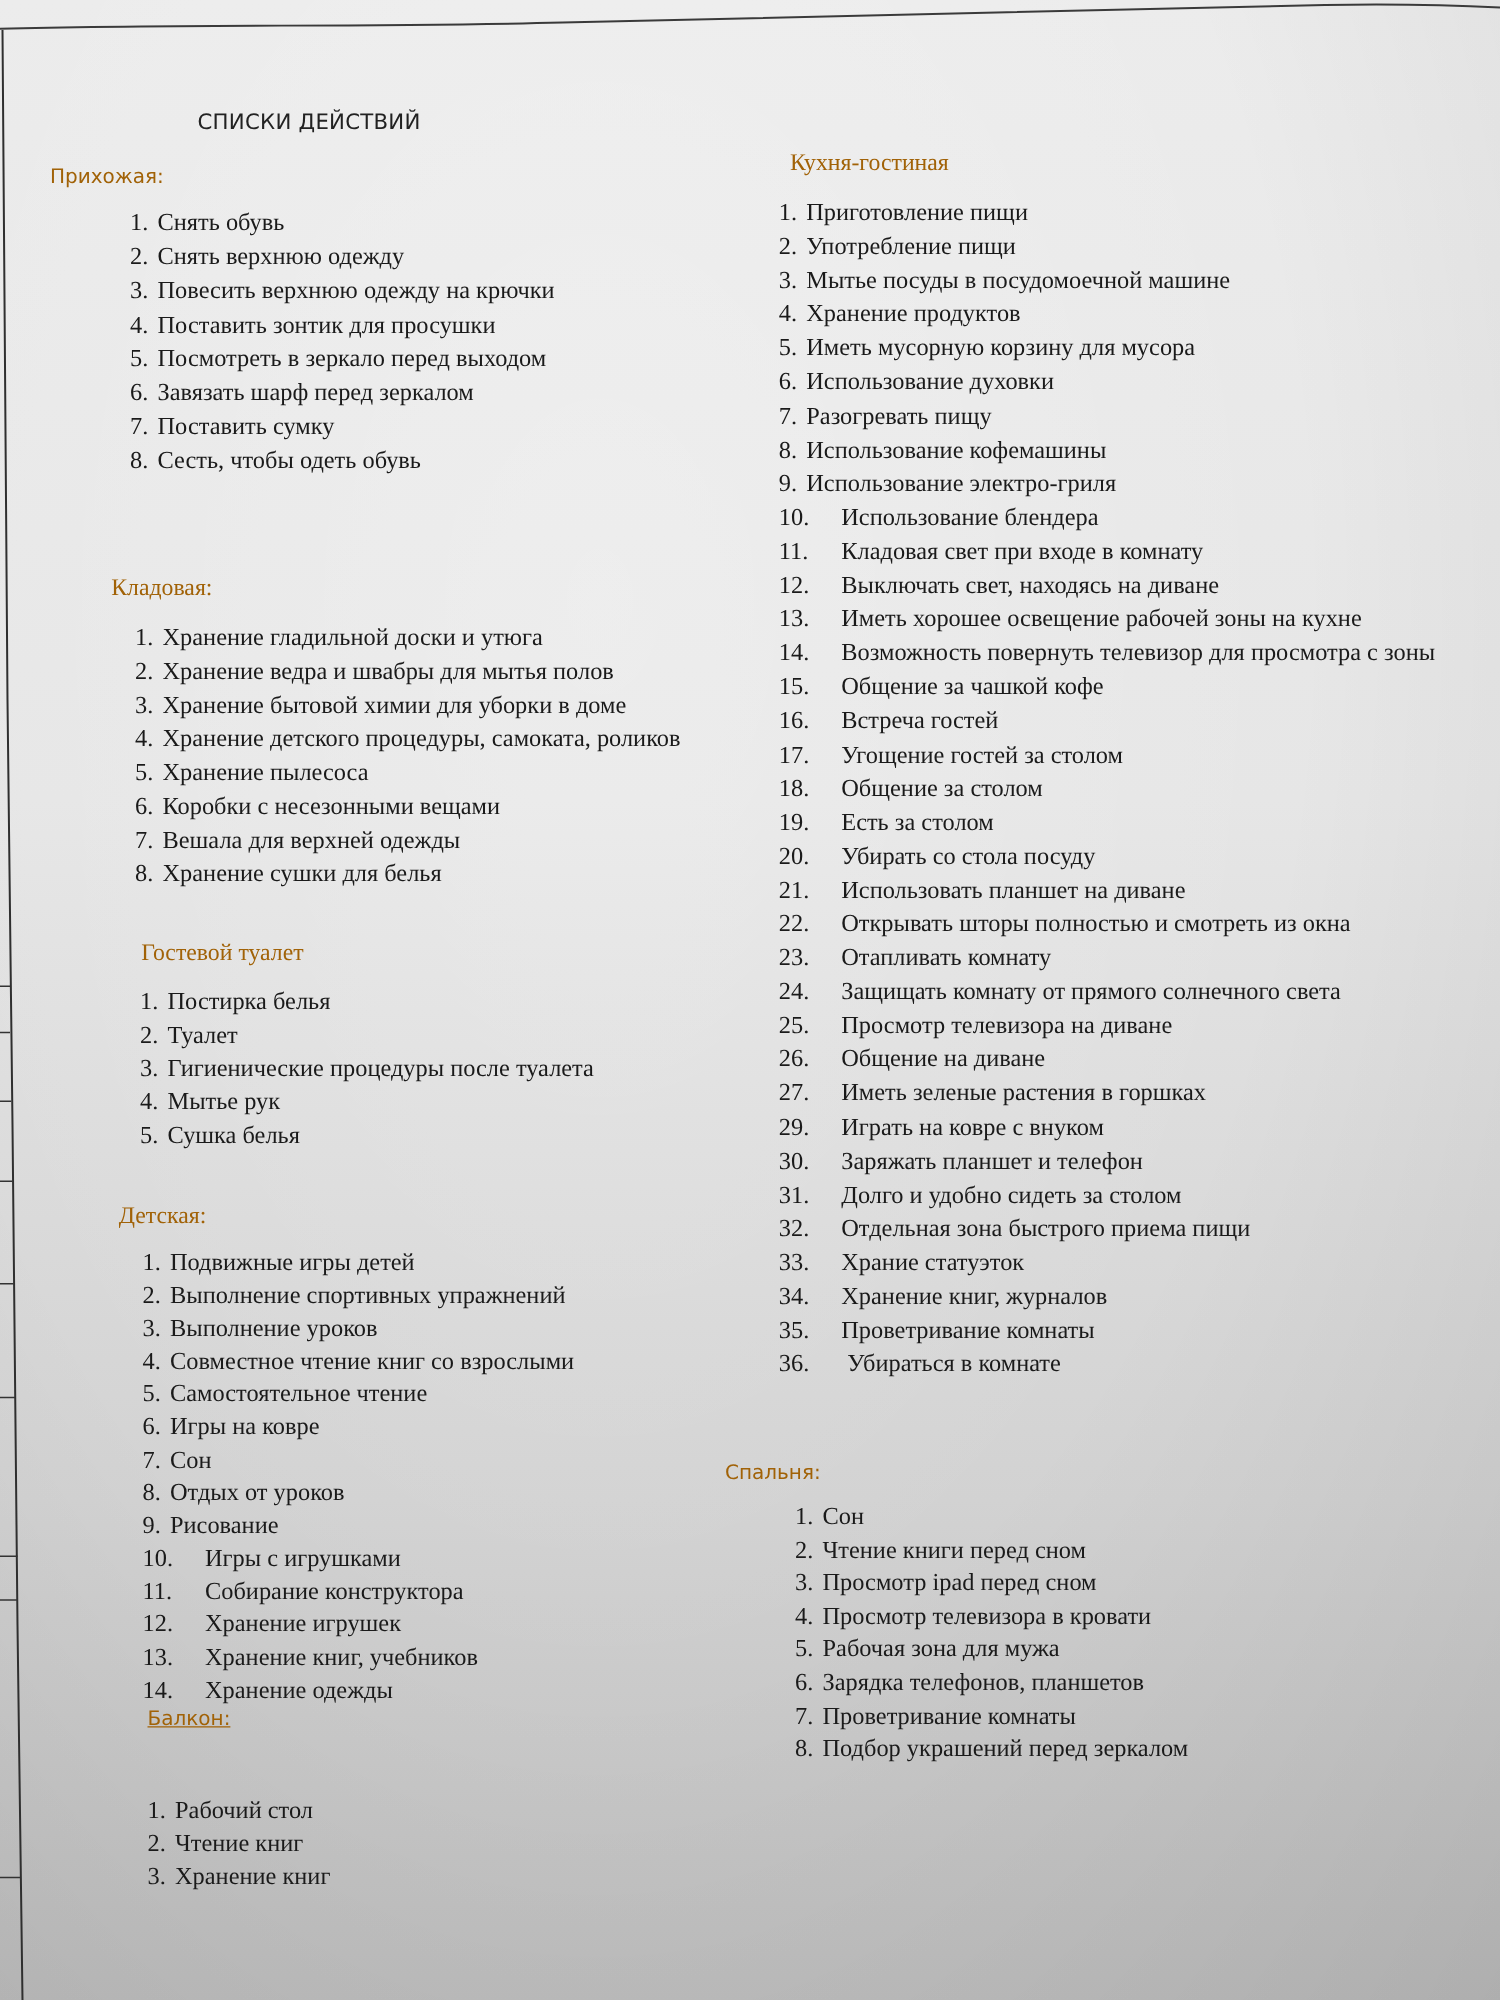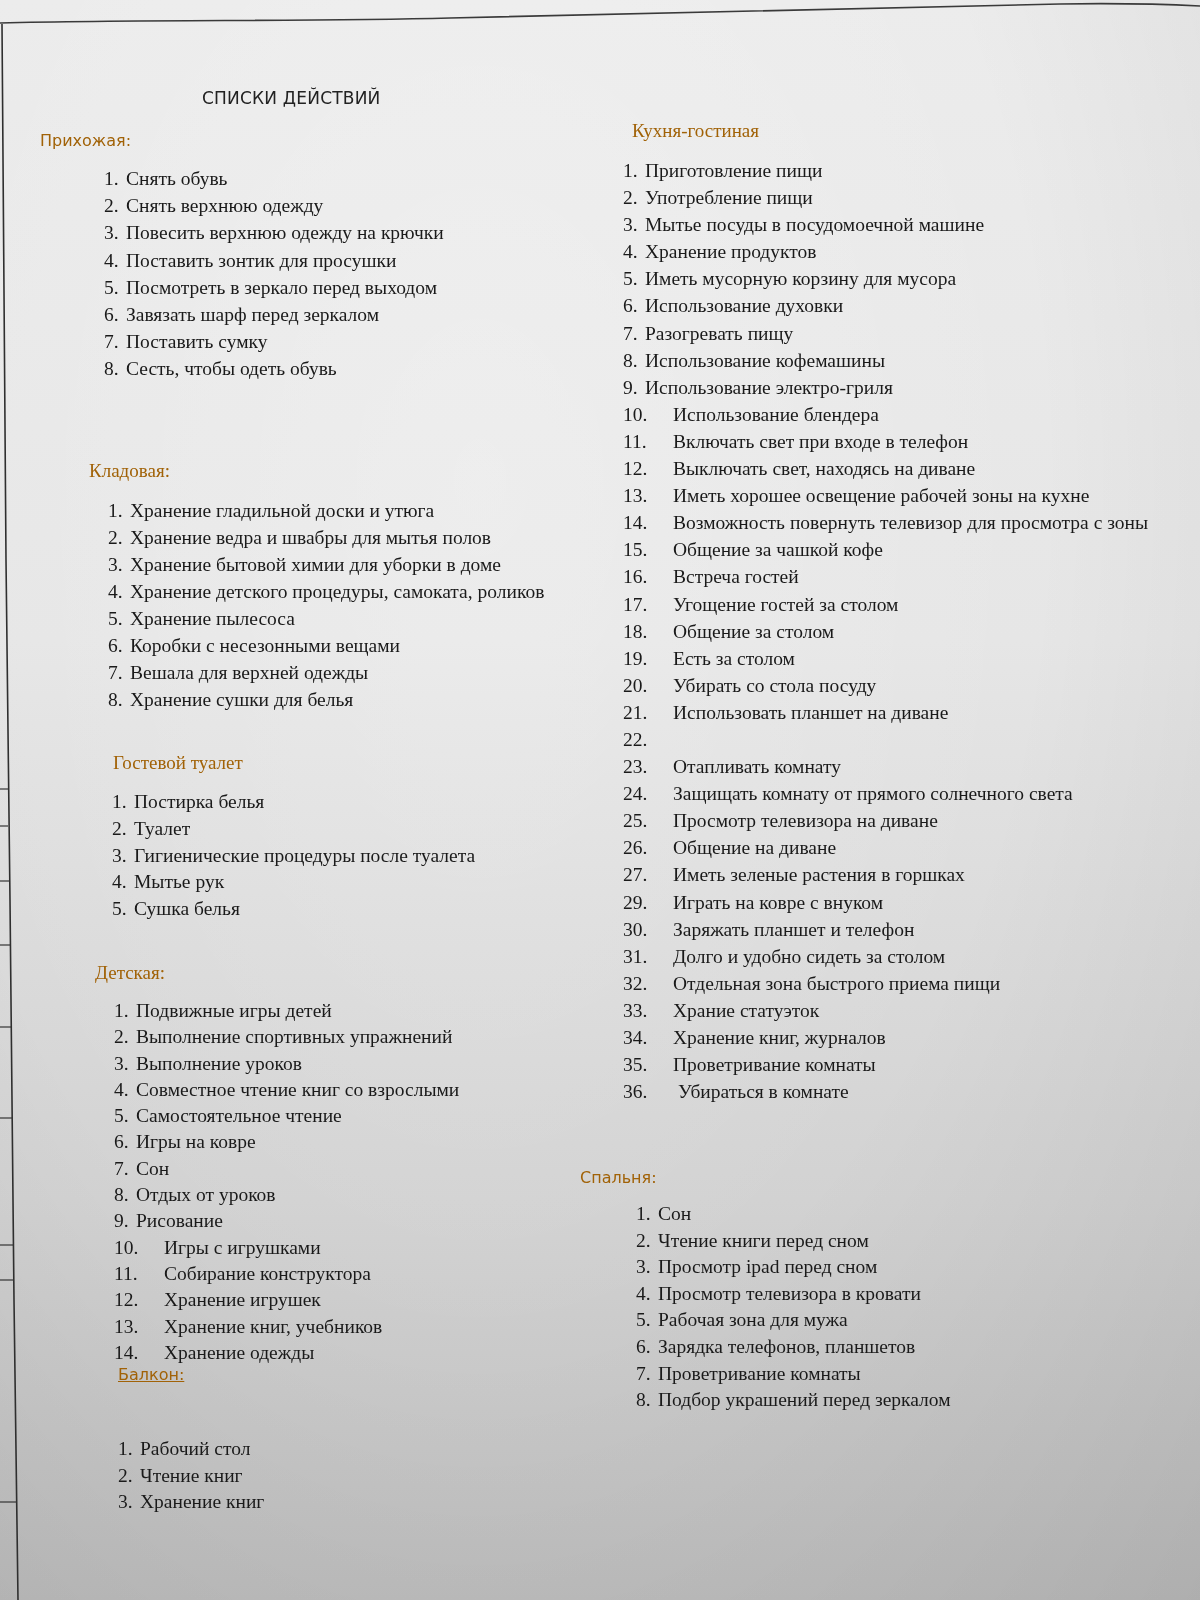--- a/index.html
+++ b/index.html
@@ -17,21 +17,21 @@
       position: absolute; inset: 0;
       background: radial-gradient(ellipse at 40% 30%, rgba(255,255,255,0.25) 0%, rgba(255,255,255,0) 55%, rgba(0,0,0,0.08) 100%);
       pointer-events: none;
     }
     
     .edge-svg { position: absolute; left: 0; top: 0; width: 1200px; height: 1600px; pointer-events: none; }
 
     .title {
       position: absolute; left: 158px; top: 88px;
       font-family: "DejaVu Sans", "Liberation Sans", sans-serif;
-      font-size: 17px; letter-spacing: 0.2px; color: #222; margin-left: 44px;
+      font-size: 17px; letter-spacing: 0.2px; color: #222;
     }
     .section-title {
       position: absolute;
       font-size: 19px; color: #a16207;
     }
     .section-title.sans {
       font-family: "DejaVu Sans", "Liberation Sans", sans-serif;
       font-size: 16px;
     }
     .list {
@@ -278,21 +278,21 @@
   <li>
       <span class="num num-narrow">9.</span>
       <span class="txt">Использование электро-гриля</span>
     </li>
   <li>
       <span class="num num-wide">10.</span>
       <span class="txt">Использование блендера</span>
     </li>
   <li>
       <span class="num num-wide">11.</span>
-      <span class="txt">Включать свет при входе в телефон</span>
+      <span class="txt">Кладовая свет при входе в комнату</span>
     </li>
   <li>
       <span class="num num-wide">12.</span>
       <span class="txt">Выключать свет, находясь на диване</span>
     </li>
   <li>
       <span class="num num-wide">13.</span>
       <span class="txt">Иметь хорошее освещение рабочей зоны на кухне</span>
     </li>
   <li>
@@ -322,20 +322,21 @@
   <li>
       <span class="num num-wide">20.</span>
       <span class="txt">Убирать со стола посуду</span>
     </li>
   <li>
       <span class="num num-wide">21.</span>
       <span class="txt">Использовать планшет на диване</span>
     </li>
   <li>
       <span class="num num-wide">22.</span>
+      <span class="txt">Открывать шторы полностью и смотреть из окна</span>
     </li>
   <li>
       <span class="num num-wide">23.</span>
       <span class="txt">Отапливать комнату</span>
     </li>
   <li>
       <span class="num num-wide">24.</span>
       <span class="txt">Защищать комнату от прямого солнечного света</span>
     </li>
   <li>

